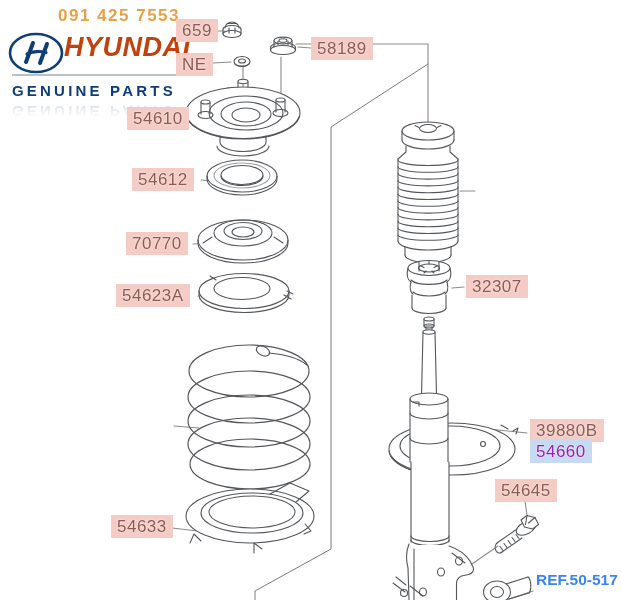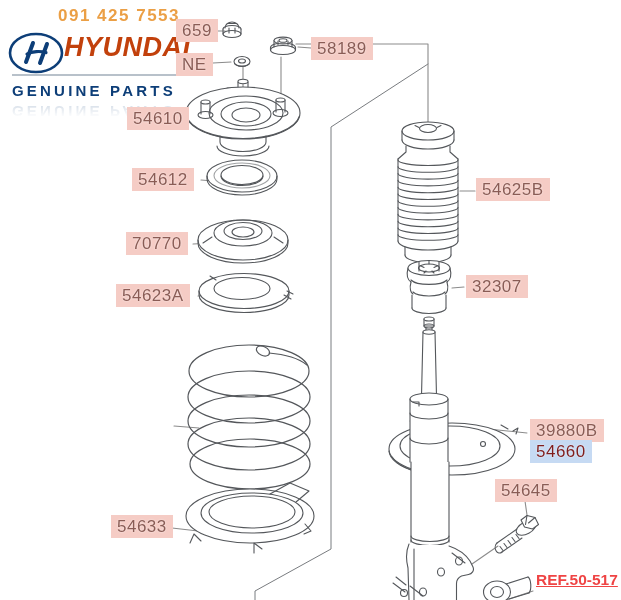--- a/index.html
+++ b/index.html
@@ -3,23 +3,23 @@
 <meta charset="utf-8">
 <style>
   html,body{margin:0;padding:0;background:#fff;}
   .stage{position:relative;width:621px;height:600px;background:#ffffff;overflow:hidden;
          font-family:"Liberation Sans",sans-serif;}
   svg{position:absolute;left:0;top:0;}
   .plabel{position:absolute;font-size:17px;line-height:21px;padding:1px 6px;
           letter-spacing:.5px;white-space:nowrap;
           text-shadow:0 0 2px rgba(255,255,255,.85);}
   .pink{background:#f5ccc5;color:#8a5c55;}
-  .blue{background:#c6daf3;color:#7f1d1d;}
-  .ref{background:transparent;color:#ef4444;font-weight:bold;font-size:15.5px;
-       letter-spacing:0;padding:0;text-decoration:underline;text-shadow:none;}
+  .blue{background:#c6daf3;color:#a21caf;}
+  .ref{background:transparent;color:#3b82f6;font-weight:bold;font-size:15.5px;
+       letter-spacing:0;padding:0;text-shadow:none;}
   .phone{position:absolute;left:58px;top:6px;font-size:17px;font-weight:bold;
          letter-spacing:1.5px;color:#eb9f45;
          text-shadow:-1px 0 0 #fff,1px 0 0 #fff,0 -1px 0 #fff,0 1px 0 #fff;}
   .wordmark{position:absolute;left:64px;top:32px;font-size:27px;font-weight:bold;
             font-style:italic;color:#c2410c;letter-spacing:.5px;}
   .rule{position:absolute;left:12px;top:74px;width:168px;height:2px;background:#b8c1ca;}
   .genuine{position:absolute;left:12px;top:82px;font-size:15px;font-weight:bold;
            letter-spacing:3.2px;color:#0d3e78;white-space:nowrap;}
   .genuine-reflect{position:absolute;left:12px;top:103px;font-size:15px;font-weight:bold;
            letter-spacing:3.2px;color:#0d3e78;white-space:nowrap;
@@ -265,20 +265,19 @@
   <div class="genuine-reflect">GENUINE PARTS</div>
 
   <div class="plabel pink" style="left:176px;top:19px">659</div>
   <div class="plabel pink" style="left:311px;top:37px">58189</div>
   <div class="plabel pink" style="left:176px;top:53px">NE</div>
   <div class="plabel pink" style="left:127px;top:107px">54610</div>
   <div class="plabel pink" style="left:132px;top:168px">54612</div>
   <div class="plabel pink" style="left:126px;top:232px">70770</div>
   <div class="plabel pink" style="left:116px;top:284px">54623A</div>
   <div class="plabel pink" style="left:111px;top:515px">54633</div>
-  <div class="plabel pink" style="left:476px;top:178px">54625B</div>
   <div class="plabel pink" style="left:466px;top:275px">32307</div>
   <div class="plabel pink" style="left:530px;top:419px">39880B</div>
   <div class="plabel blue" style="left:530px;top:440px">54660</div>
   <div class="plabel pink" style="left:495px;top:479px">54645</div>
   <div class="plabel ref" style="left:536px;top:569px">REF.50-517</div>
 
 </div>
 
 </body></html>

